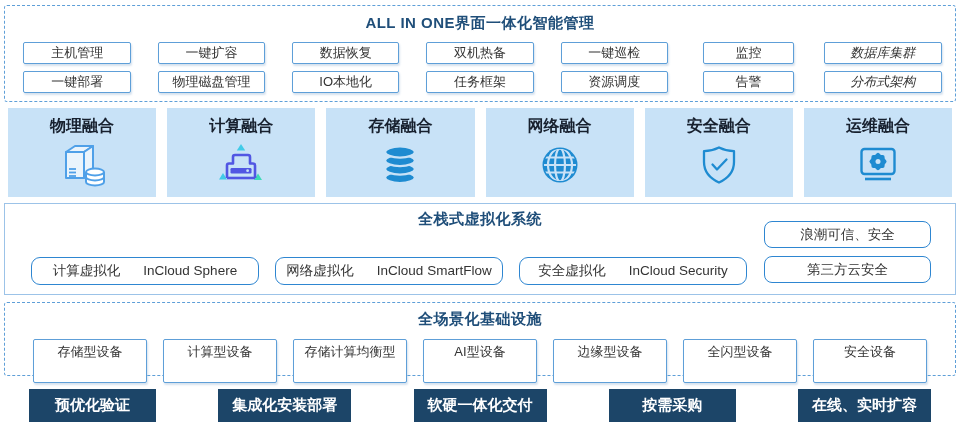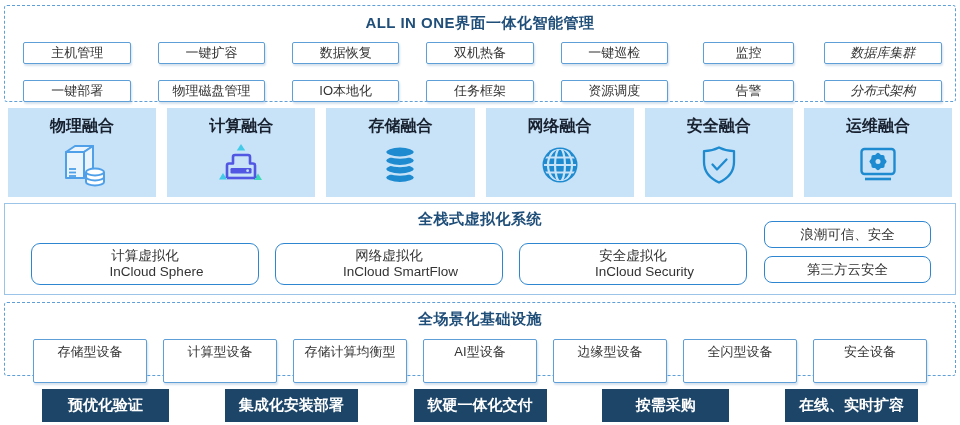--- a/index.html
+++ b/index.html
@@ -7,21 +7,21 @@
     font-family: "Liberation Sans", "DejaVu Sans", sans-serif; overflow: hidden; }
 
   
   .mgmt { position: absolute; left: 4px; top: 5px; width: 952px; height: 97px;
     border: 1px dashed #5E9FD8; border-radius: 3px; }
   .band-title { text-align: center; font-size: 15px; font-weight: 700;
     color: #1F4E79; letter-spacing: .5px; }
   .mgmt .band-title { margin-top: 8px; }
   .mgmt-row { display: grid; grid-template-columns: repeat(7, 1fr);
     justify-items: center; padding: 0 5px; margin-top: 9px; }
-  .mgmt-row + .mgmt-row { margin-top: 16px; }
+  .mgmt-row + .mgmt-row { margin-top: 7px; }
   .pill { width: 80%; height: 22px; line-height: 20px; text-align: center;
     background: #fff; border: 1px solid #5E9FD8; border-radius: 2px;
     font-size: 13px; color: #333; box-shadow: 1px 2px 2px rgba(120,160,200,.30);
     white-space: nowrap; overflow: hidden; }
   .mgmt-row .pill:nth-child(6) { width: 68%; }
   .mgmt-row .pill:nth-child(7) { width: 88%; font-style: italic; }
 
   
   .fusion { position: absolute; left: 8px; top: 108px; width: 944px; height: 89px;
     display: grid; grid-template-columns: repeat(6, 1fr); gap: 11px; }
@@ -29,42 +29,42 @@
     padding-top: 8px; }
   .fusion-label { font-size: 16px; font-weight: 700; color: #17202E; }
   .fusion-icon { margin-top: 1px; }
 
   
   .virt { position: absolute; left: 4px; top: 203px; width: 952px; height: 92px;
     border: 1px solid #9CC3E8; background: #fff; }
   .virt .band-title { margin-top: 6px; }
   .virt-row { position: absolute; left: 26px; bottom: 9px; width: 716px;
     display: flex; gap: 16px; }
-  .product { flex: 1; height: 42px; background: #fff; border: 1.5px solid #2E86D1;
-    border-radius: 9px; display: flex; flex-direction: column; justify-content: center;
+  .product { flex: 1; height: 28px; background: #fff; border: 1.5px solid #2E86D1;
+    border-radius: 9px; display: flex; flex-direction: row; justify-content: center;
     align-items: center; line-height: 1.2; }
   .product .zh { font-size: 13.5px; color: #333; }
   .product .en { font-size: 13.5px; color: #333; padding-left: 23px; }
   .virt-side { position: absolute; right: 24px; top: 17px; width: 167px;
     display: flex; flex-direction: column; gap: 8px; }
   .side-box { height: 27px; border: 1.5px solid #2E86D1; border-radius: 8px;
     background: #fff; display: flex; align-items: center; justify-content: center;
     font-size: 13.5px; color: #333; }
 
   
   .infra { position: absolute; left: 4px; top: 302px; width: 952px; height: 74px;
     border: 1px dashed #5E9FD8; border-radius: 3px; }
   .infra .band-title { margin-top: 7px; }
   .infra-row { display: grid; grid-template-columns: repeat(7, 1fr);
     justify-items: center; padding: 0 20px; margin-top: 10px; }
   .infra .pill { width: 88%; height: 44px; line-height: 24px; }
 
   
   .delivery { position: absolute; left: 0; top: 389px; width: 960px;
-    padding: 0 42px; display: flex; justify-content: space-between; }
+    padding: 0 29px; display: flex; justify-content: space-between; }
   .dark-btn { min-width: 127px; height: 33px; padding: 0 14px; background: #1C4568;
     color: #fff; font-size: 15px; font-weight: 600; display: flex;
     align-items: center; justify-content: center; white-space: nowrap; }
 
   svg { display: block; margin: 0 auto; }
 </style>
 </head>
 <body>
 
 <div class="mgmt">

